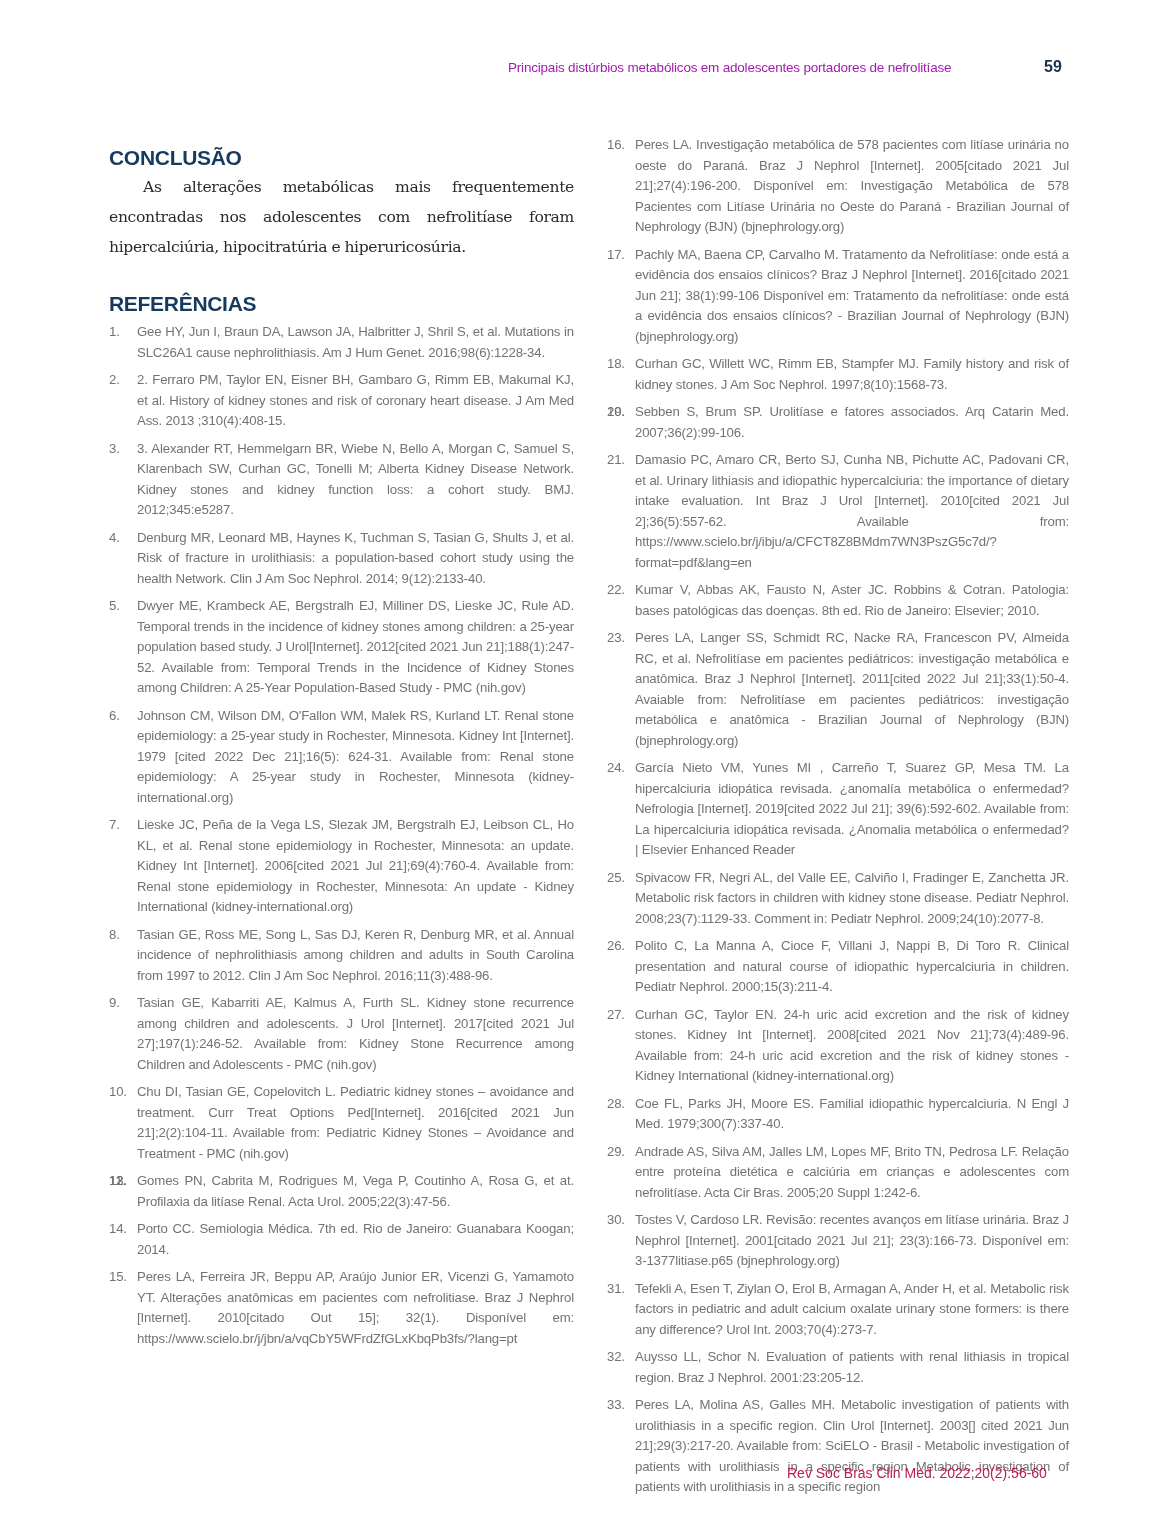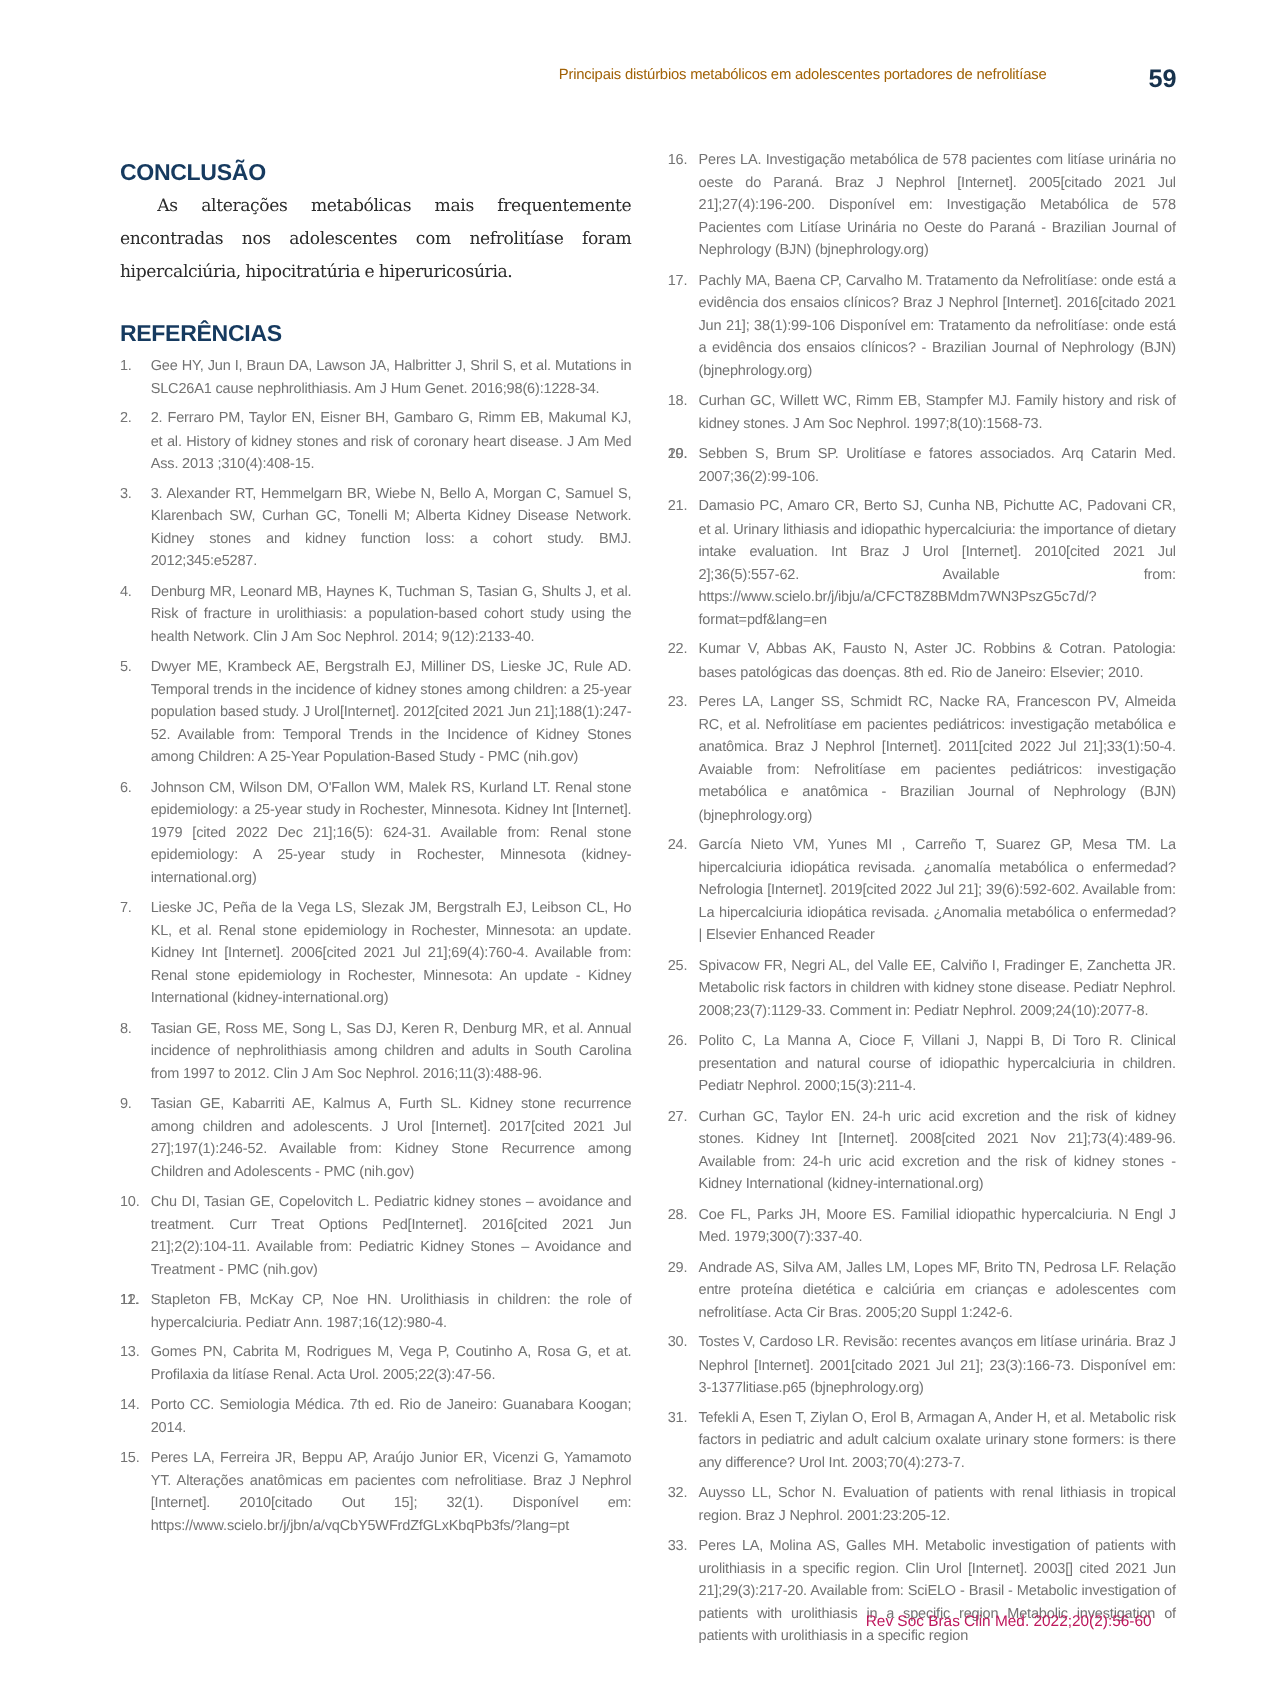--- a/index.html
+++ b/index.html
@@ -1,18 +1,18 @@
 <!DOCTYPE html>
 <html><head>
   <meta charset="utf-8">
   <style>
     html, body { margin: 0; padding: 0; background: #ffffff; }
     body { width: 1152px; height: 1536px; position: relative; overflow: hidden; font-family: "Liberation Sans", sans-serif; color: #4a4a4a; }
-    .running-header { position: absolute; top: 60px; left: 508px; font-size: 13.5px; color: #a16207; letter-spacing: -0.2px; }
-    .page-number { position: absolute; top: 58px; left: 1044px; font-size: 23px; font-weight: bold; color: #17324d; text-align: center; }
+    .running-header { position: absolute; top: 60px; left: 508px; font-size: 13.5px; color: #a21caf; letter-spacing: -0.2px; }
+    .page-number { position: absolute; top: 58px; left: 1044px; font-size: 16px; font-weight: bold; color: #17324d; text-align: center; }
     .col { position: absolute; top: 134px; }
     .col-left { left: 109px; width: 465px; }
     .col-right { left: 607px; width: 462px; top: 135px; }
     h2 { font-family: "Liberation Sans", sans-serif; font-weight: bold; color: #163a5f; font-size: 21px; margin: 0; letter-spacing: -0.3px; }
     .conclusion-heading { margin-top: 12px; }
     .conclusion-text { font-family: "DejaVu Serif", serif; font-size: 15.6px; color: #2a2a2a; line-height: 30px; text-align: justify; text-indent: 34px; margin: 2px 0 0 0; letter-spacing: -0.35px; word-spacing: -0.5px; }
     .refs-heading { margin-top: 30px; margin-bottom: 6px; }
     ol.refs { list-style: none; margin: 0; padding: 0; }
     ol.refs li { position: relative; padding-left: 28px; font-size: 13.2px; line-height: 20.5px; text-align: justify; margin-bottom: 7px; color: #737373; letter-spacing: -0.15px; }
     ol.refs li .num { position: absolute; left: 0; top: 0; }
@@ -33,21 +33,21 @@
       <li><span class="num">2.</span><span>2. Ferraro PM, Taylor EN, Eisner BH, Gambaro G, Rimm EB, Makumal KJ, et al. History of kidney stones and risk of coronary heart disease. J Am Med Ass. 2013 ;310(4):408-15.</span></li>
       <li><span class="num">3.</span><span>3. Alexander RT, Hemmelgarn BR, Wiebe N, Bello A, Morgan C, Samuel S, Klarenbach SW, Curhan GC, Tonelli M; Alberta Kidney Disease Network. Kidney stones and kidney function loss: a cohort study. BMJ. 2012;345:e5287.</span></li>
       <li><span class="num">4.</span><span>Denburg MR, Leonard MB, Haynes K, Tuchman S, Tasian G, Shults J, et al. Risk of fracture in urolithiasis: a population-based cohort study using the health Network. Clin J Am Soc Nephrol. 2014; 9(12):2133-40.</span></li>
       <li><span class="num">5.</span><span>Dwyer ME, Krambeck AE, Bergstralh EJ, Milliner DS, Lieske JC, Rule AD. Temporal trends in the incidence of kidney stones among children: a 25-year population based study. J Urol[Internet]. 2012[cited 2021 Jun 21];188(1):247-52. Available from: Temporal Trends in the Incidence of Kidney Stones among Children: A 25-Year Population-Based Study - PMC (nih.gov)</span></li>
       <li><span class="num">6.</span><span>Johnson CM, Wilson DM, O'Fallon WM, Malek RS, Kurland LT. Renal stone epidemiology: a 25-year study in Rochester, Minnesota. Kidney Int [Internet]. 1979 [cited 2022 Dec 21];16(5): 624-31. Available from: Renal stone epidemiology: A 25-year study in Rochester, Minnesota (kidney-international.org)</span></li>
       <li><span class="num">7.</span><span>Lieske JC, Peña de la Vega LS, Slezak JM, Bergstralh EJ, Leibson CL, Ho KL, et al. Renal stone epidemiology in Rochester, Minnesota: an update. Kidney Int [Internet]. 2006[cited 2021 Jul 21];69(4):760-4. Available from: Renal stone epidemiology in Rochester, Minnesota: An update - Kidney International (kidney-international.org)</span></li>
       <li><span class="num">8.</span><span>Tasian GE, Ross ME, Song L, Sas DJ, Keren R, Denburg MR, et al. Annual incidence of nephrolithiasis among children and adults in South Carolina from 1997 to 2012. Clin J Am Soc Nephrol. 2016;11(3):488-96.</span></li>
       <li><span class="num">9.</span><span>Tasian GE, Kabarriti AE, Kalmus A, Furth SL. Kidney stone recurrence among children and adolescents. J Urol [Internet]. 2017[cited 2021 Jul 27];197(1):246-52. Available from: Kidney Stone Recurrence among Children and Adolescents - PMC (nih.gov)</span></li>
       <li><span class="num">10.</span><span>Chu DI, Tasian GE, Copelovitch L. Pediatric kidney stones – avoidance and treatment. Curr Treat Options Ped[Internet]. 2016[cited 2021 Jun 21];2(2):104-11. Available from: Pediatric Kidney Stones – Avoidance and Treatment - PMC (nih.gov)</span></li>
       <li><span class="num">11.</span></li>
-      <li><span class="num">12.</span><span>Stapleton FB, McKay CP, Noe HN. Urolithiasis in children: the role of hypercalciuria. Pediatr Ann. 1987;16(12):980-4.</span></li>
+      <li><span class="num">12.</span></li>
       <li><span class="num">13.</span><span>Gomes PN, Cabrita M, Rodrigues M, Vega P, Coutinho A, Rosa G, et at. Profilaxia da litíase Renal. Acta Urol. 2005;22(3):47-56.</span></li>
       <li><span class="num">14.</span><span>Porto CC. Semiologia Médica. 7th ed. Rio de Janeiro: Guanabara Koogan; 2014.</span></li>
       <li><span class="num">15.</span><span>Peres LA, Ferreira JR, Beppu AP, Araújo Junior ER, Vicenzi G, Yamamoto YT. Alterações anatômicas em pacientes com nefrolitiase. Braz J Nephrol [Internet]. 2010[citado Out 15]; 32(1). Disponível em: https://www.scielo.br/j/jbn/a/vqCbY5WFrdZfGLxKbqPb3fs/?lang=pt</span></li>
     </ol>
 </div>
 
 <div class="col col-right">
   <ol class="refs" id="refs-right">
       <li><span class="num">16.</span><span>Peres LA. Investigação metabólica de 578 pacientes com litíase urinária no oeste do Paraná. Braz J Nephrol [Internet]. 2005[citado 2021 Jul 21];27(4):196-200. Disponível em: Investigação Metabólica de 578 Pacientes com Litíase Urinária no Oeste do Paraná - Brazilian Journal of Nephrology (BJN) (bjnephrology.org)</span></li>
       <li><span class="num">17.</span><span>Pachly MA, Baena CP, Carvalho M. Tratamento da Nefrolitíase: onde está a evidência dos ensaios clínicos? Braz J Nephrol [Internet]. 2016[citado 2021 Jun 21]; 38(1):99-106 Disponível em: Tratamento da nefrolitíase: onde está a evidência dos ensaios clínicos? - Brazilian Journal of Nephrology (BJN) (bjnephrology.org)</span></li>

